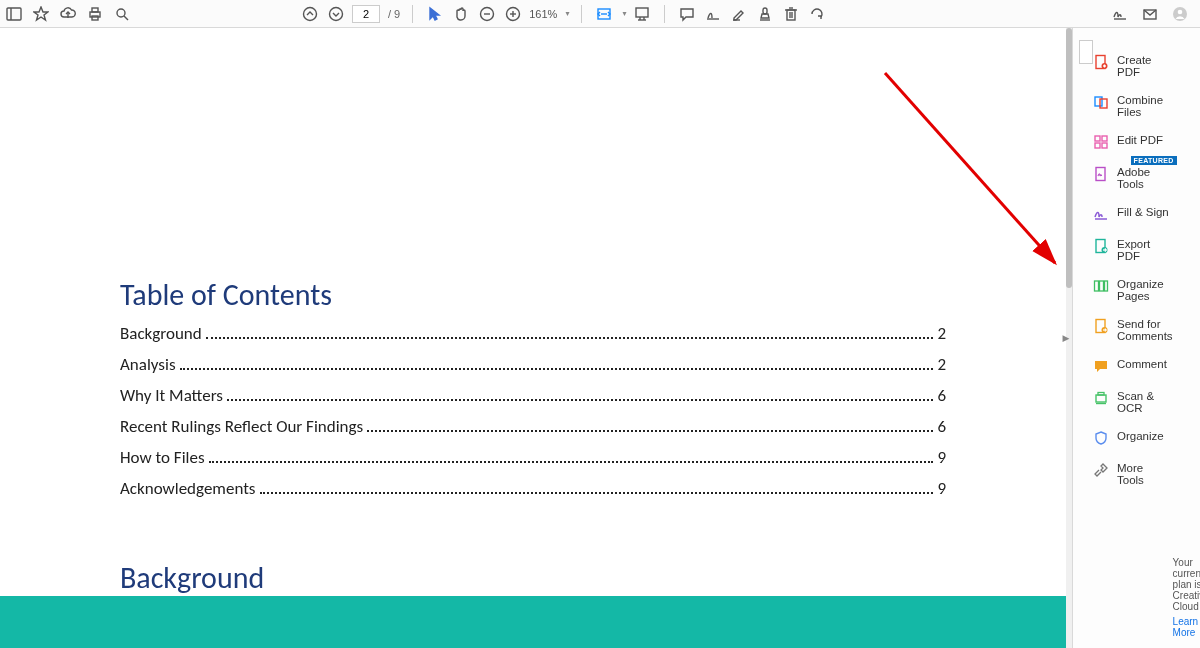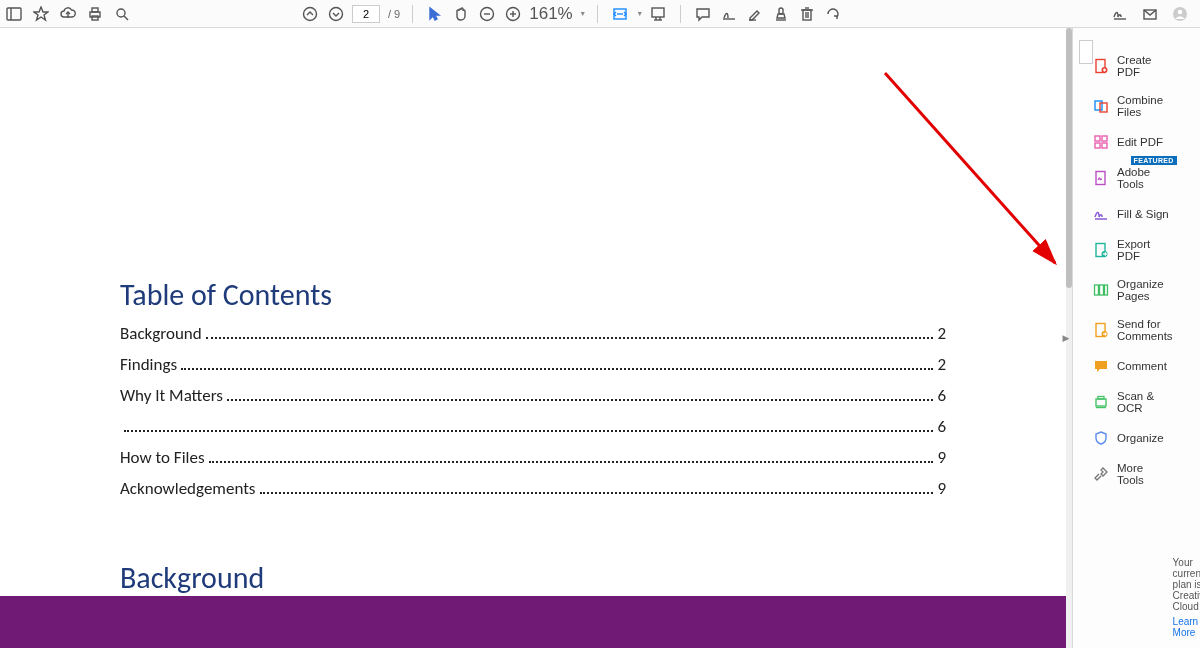--- a/index.html
+++ b/index.html
@@ -6,49 +6,49 @@
   html, body { width: 1200px; height: 648px; overflow: hidden; font-family: "Segoe UI", Arial, sans-serif; font-size: 12px; color: #333; background: #fff; }
   body { display: flex; flex-direction: column; }
 
   
   .toolbar { height: 28px; border-bottom: 1px solid #d9d9d9; display: flex; align-items: center; padding: 0 4px; background: #fbfbfb; position: relative; }
   .tb-divider { width: 1px; height: 18px; background: #ccc; margin: 0 6px; }
   .tb-btn { width: 20px; height: 20px; display: flex; align-items: center; justify-content: center; color: #555; cursor: pointer; }
   .tb-btn svg { width: 16px; height: 16px; stroke: #555; fill: none; stroke-width: 1.4; }
   .page-num-box { width: 28px; height: 18px; border: 1px solid #ccc; font-size: 11px; text-align: center; line-height: 16px; background: #fff; }
   .page-total { font-size: 11px; color: #666; margin-left: 2px; }
-  .zoom-box { font-size: 17px; color: #555; }
+  .zoom-box { font-size: 11px; color: #555; }
   .dropdown-caret { font-size: 8px; color: #888; margin-left: 2px; }
   .tb-left-cluster { display: flex; align-items: center; gap: 7px; }
   .tb-center { display:flex; align-items:center; position:absolute; left:300px; gap:6px;}
   .tb-right { position: absolute; right: 10px; display: flex; align-items: center; gap: 10px; }
 
   
   .main { flex: 1; display: flex; min-height: 0; }
   .doc-viewport { flex: 1; background: #f0f0f0; position: relative; overflow: hidden; }
-  .doc-scroll { position: absolute; top:0; left:0; right:6px; bottom:0; overflow: hidden; background:#701a75; }
+  .doc-scroll { position: absolute; top:0; left:0; right:6px; bottom:0; overflow: hidden; background:#14b8a6; }
   .page { position:absolute; left:0; right:0; top:0; background:#fff; padding: 0 120px; }
   .page-edge { position:absolute; left:0; right:0; top:117px; height:8px; background: linear-gradient(#eee,#fff); border-top:1px solid #e2e2e2;}
   .doc-title { font-size: 30px; color: #1f3b7a; font-weight: 400; margin-top: 248px; font-family: Calibri, Arial, sans-serif; }
   .toc-line { display: flex; align-items: baseline; margin-top: 10px; font-size: 17px; font-family: Calibri, Arial, sans-serif; white-space: nowrap; }
   .toc-label { color: #222; }
   .toc-dots { flex: 1; border-bottom: 2px dotted #222; margin: 0 4px 3px 4px; }
   .toc-pg { color: #222; }
   .section-heading { font-size: 30px; color: #1f3b7a; font-weight: 400; margin-top: 60px; font-family: Calibri, Arial, sans-serif; }
 
   .vscroll { position:absolute; top:0; right:0; width:6px; height:100%; background:#f0f0f0;}
   .vscroll .thumb { position:absolute; top:0; width:6px; height:260px; background:#bfbfbf; border-radius:3px;}
 
   .collapse-handle { position:absolute; top:50%; right:2px; width:8px; height:30px; display:flex; align-items:center; justify-content:center; color:#888; font-size:9px; cursor:pointer; transform: translateY(-50%); }
 
   
   .sidebar { width: 128px; border-left: 1px solid #d9d9d9; background: #fdfdfd; display: flex; flex-direction: row; padding: 12px 6px 6px 6px; position: relative;}
   .search-tools { width: 100%; height: 24px; border: 1px solid #ccc; font-size: 11px; padding: 0 6px; color: #999; background:#fff; }
   .tool-list { margin-top: 12px; display: flex; flex-direction: column; gap: 12px; }
-  .tool-item { display: flex; align-items: center; gap: 8px; font-size: 11.5px; color: #333; cursor: pointer; position: relative; padding: 2px 0;}
+  .tool-item { display: flex; align-items: flex-start; gap: 8px; font-size: 11.5px; color: #333; cursor: pointer; position: relative; padding: 2px 0;}
   .tool-icon { width: 16px; height: 16px; display:flex; align-items:center; justify-content:center;}
   .tool-icon svg { width:16px; height:16px; }
   .featured-badge { position: absolute; right: -4px; top: -8px; background: #0a6ebd; color: #fff; font-size: 7px; font-weight: bold; padding: 1px 3px; letter-spacing: .3px;}
   .sidebar-footer { margin-top: auto; font-size: 10px; color: #555; padding-bottom: 4px;}
   .sidebar-footer .learn { color: #1473e6; display:block; margin-top:4px; cursor:pointer;}
 
   
   .arrow-svg { position: absolute; top: 40px; left: 880px; width: 200px; height: 220px; pointer-events: none; }
 </style>
 </head>
@@ -220,30 +220,31 @@
       <div class="page-edge"></div>
       <div class="page">
         <div class="doc-title">Table of Contents</div>
         <div id="toc-container">
             <div class="toc-line">
               <span class="toc-label">Background</span>
               <span class="toc-dots"></span>
               <span class="toc-pg">2</span>
             </div>
             <div class="toc-line">
-              <span class="toc-label">Findings</span>
+              <span class="toc-label">Analysis</span>
               <span class="toc-dots"></span>
               <span class="toc-pg">2</span>
             </div>
             <div class="toc-line">
               <span class="toc-label">Why It Matters</span>
               <span class="toc-dots"></span>
               <span class="toc-pg">6</span>
             </div>
             <div class="toc-line">
+              <span class="toc-label">Recent Rulings Reflect Our Findings</span>
               <span class="toc-dots"></span>
               <span class="toc-pg">6</span>
             </div>
             <div class="toc-line">
               <span class="toc-label">How to Files</span>
               <span class="toc-dots"></span>
               <span class="toc-pg">9</span>
             </div>
             <div class="toc-line">
               <span class="toc-label">Acknowledgements</span>

